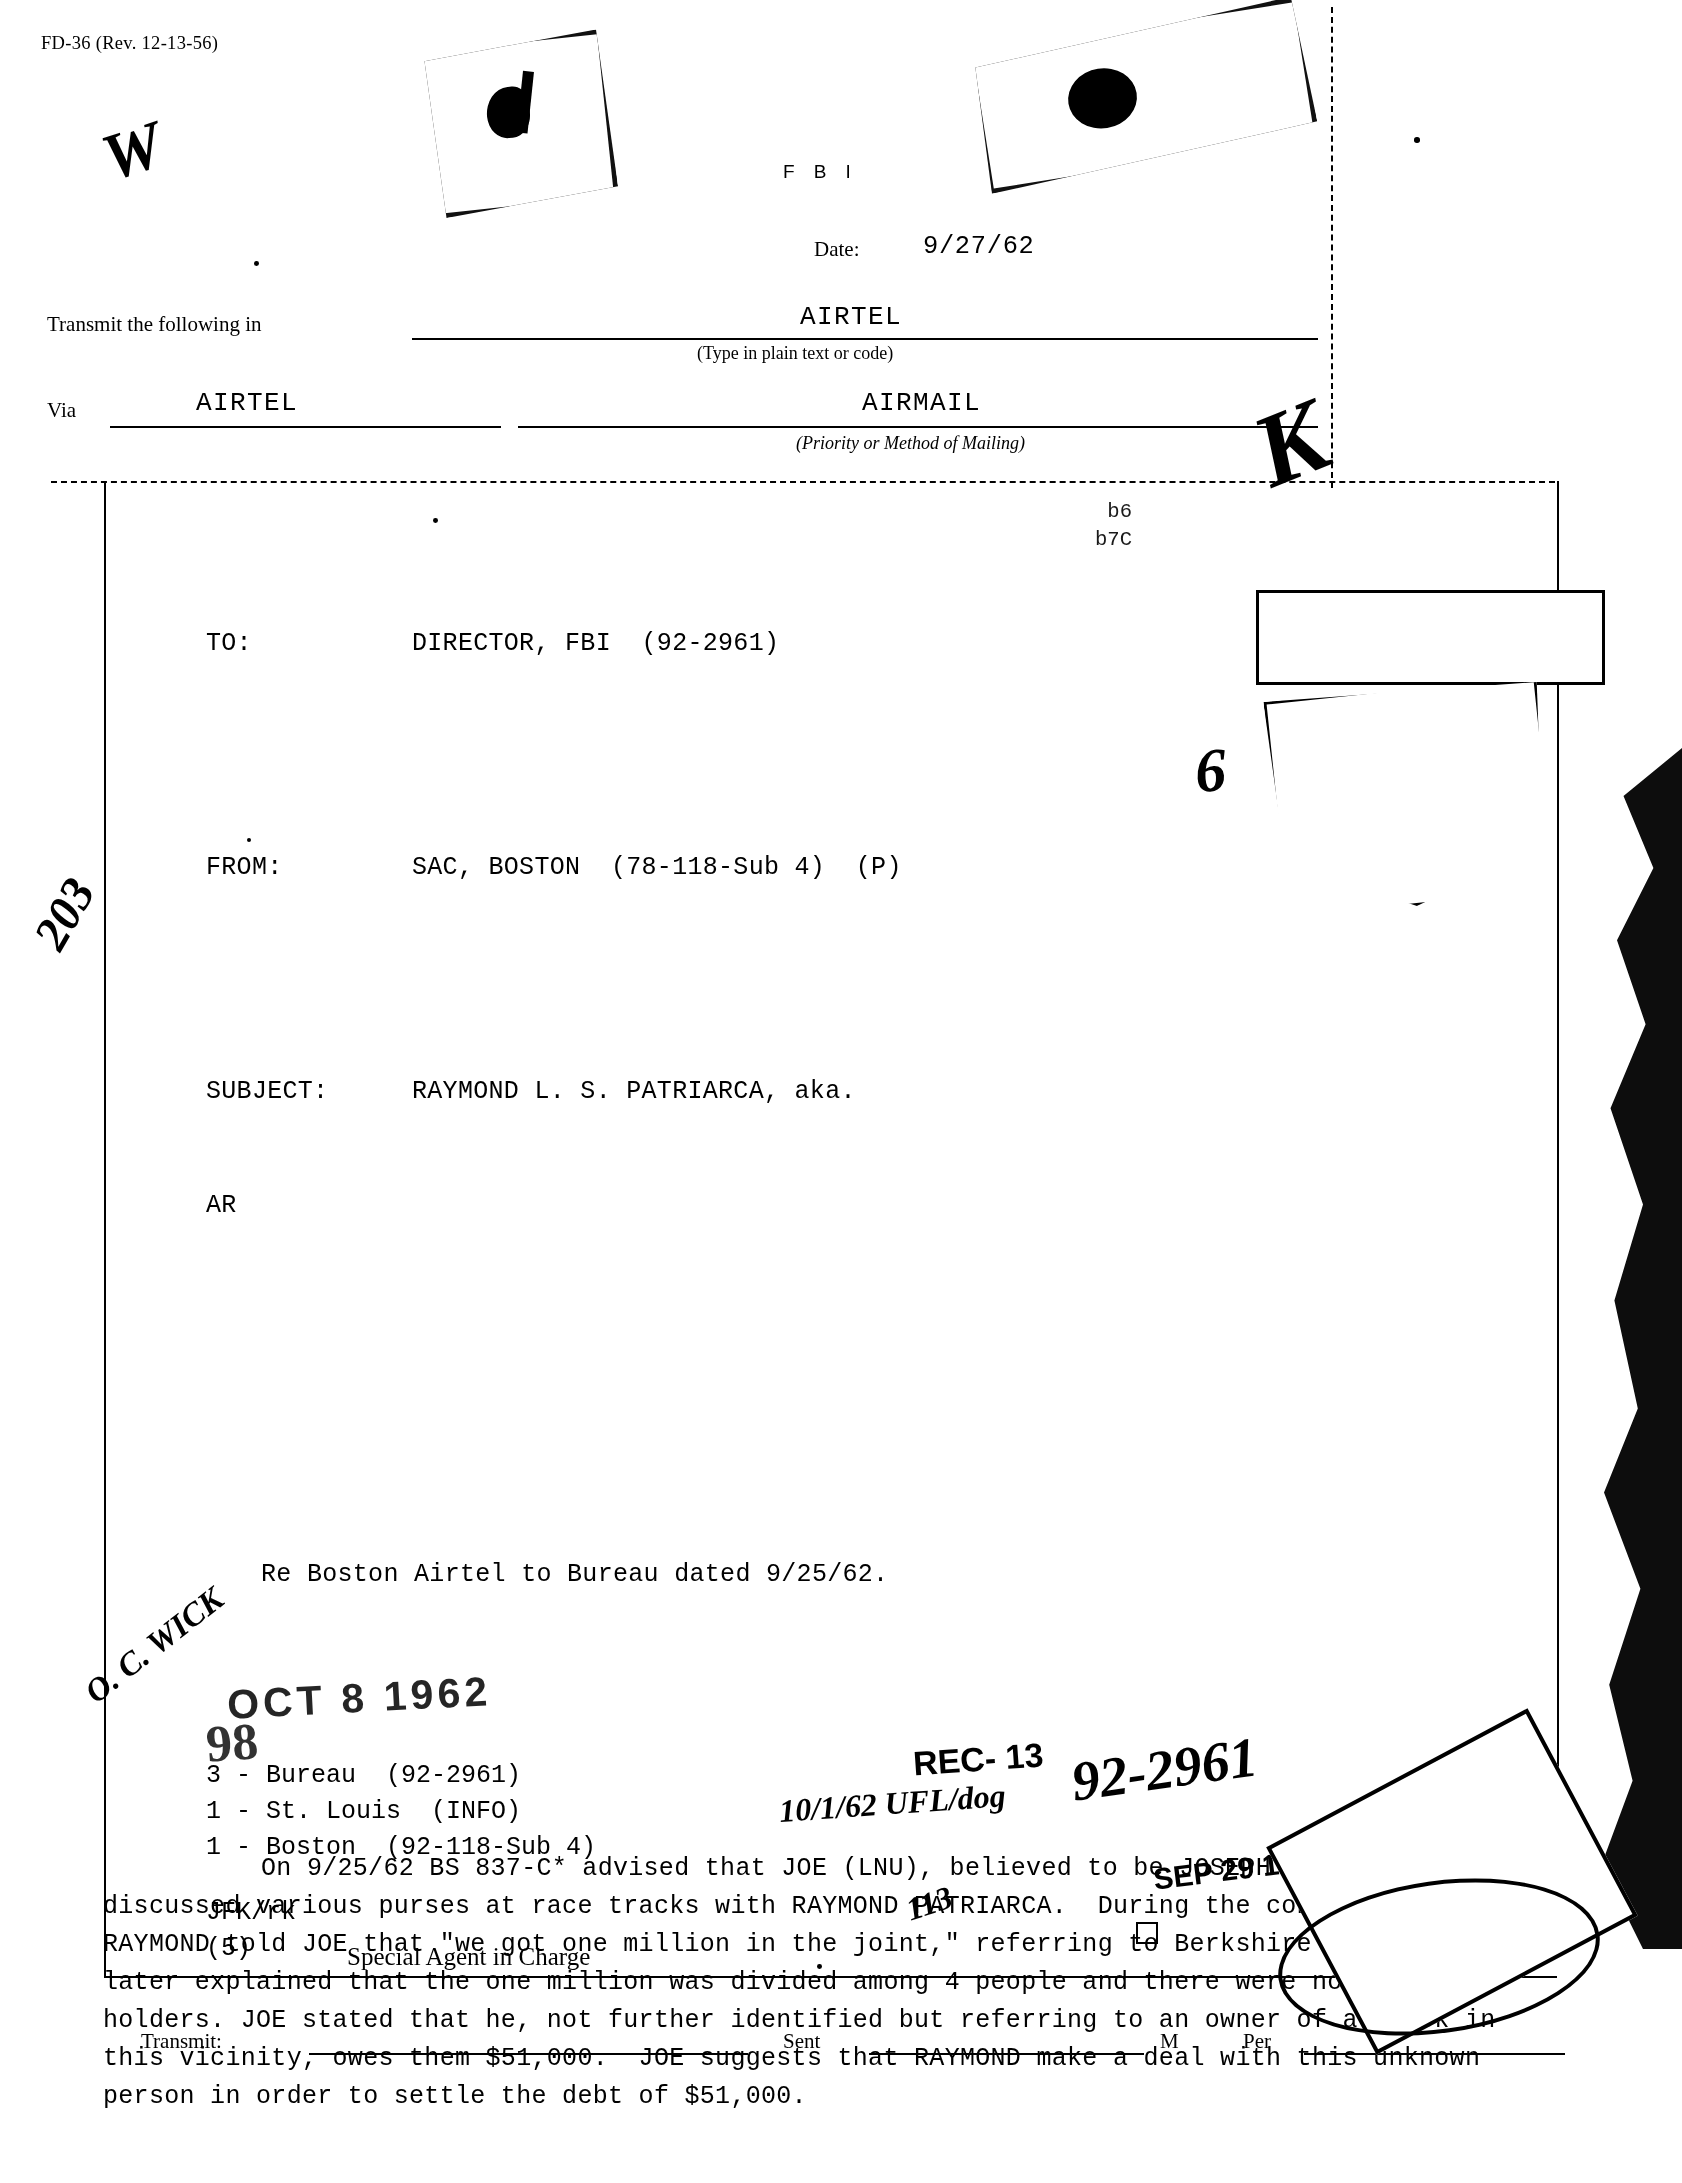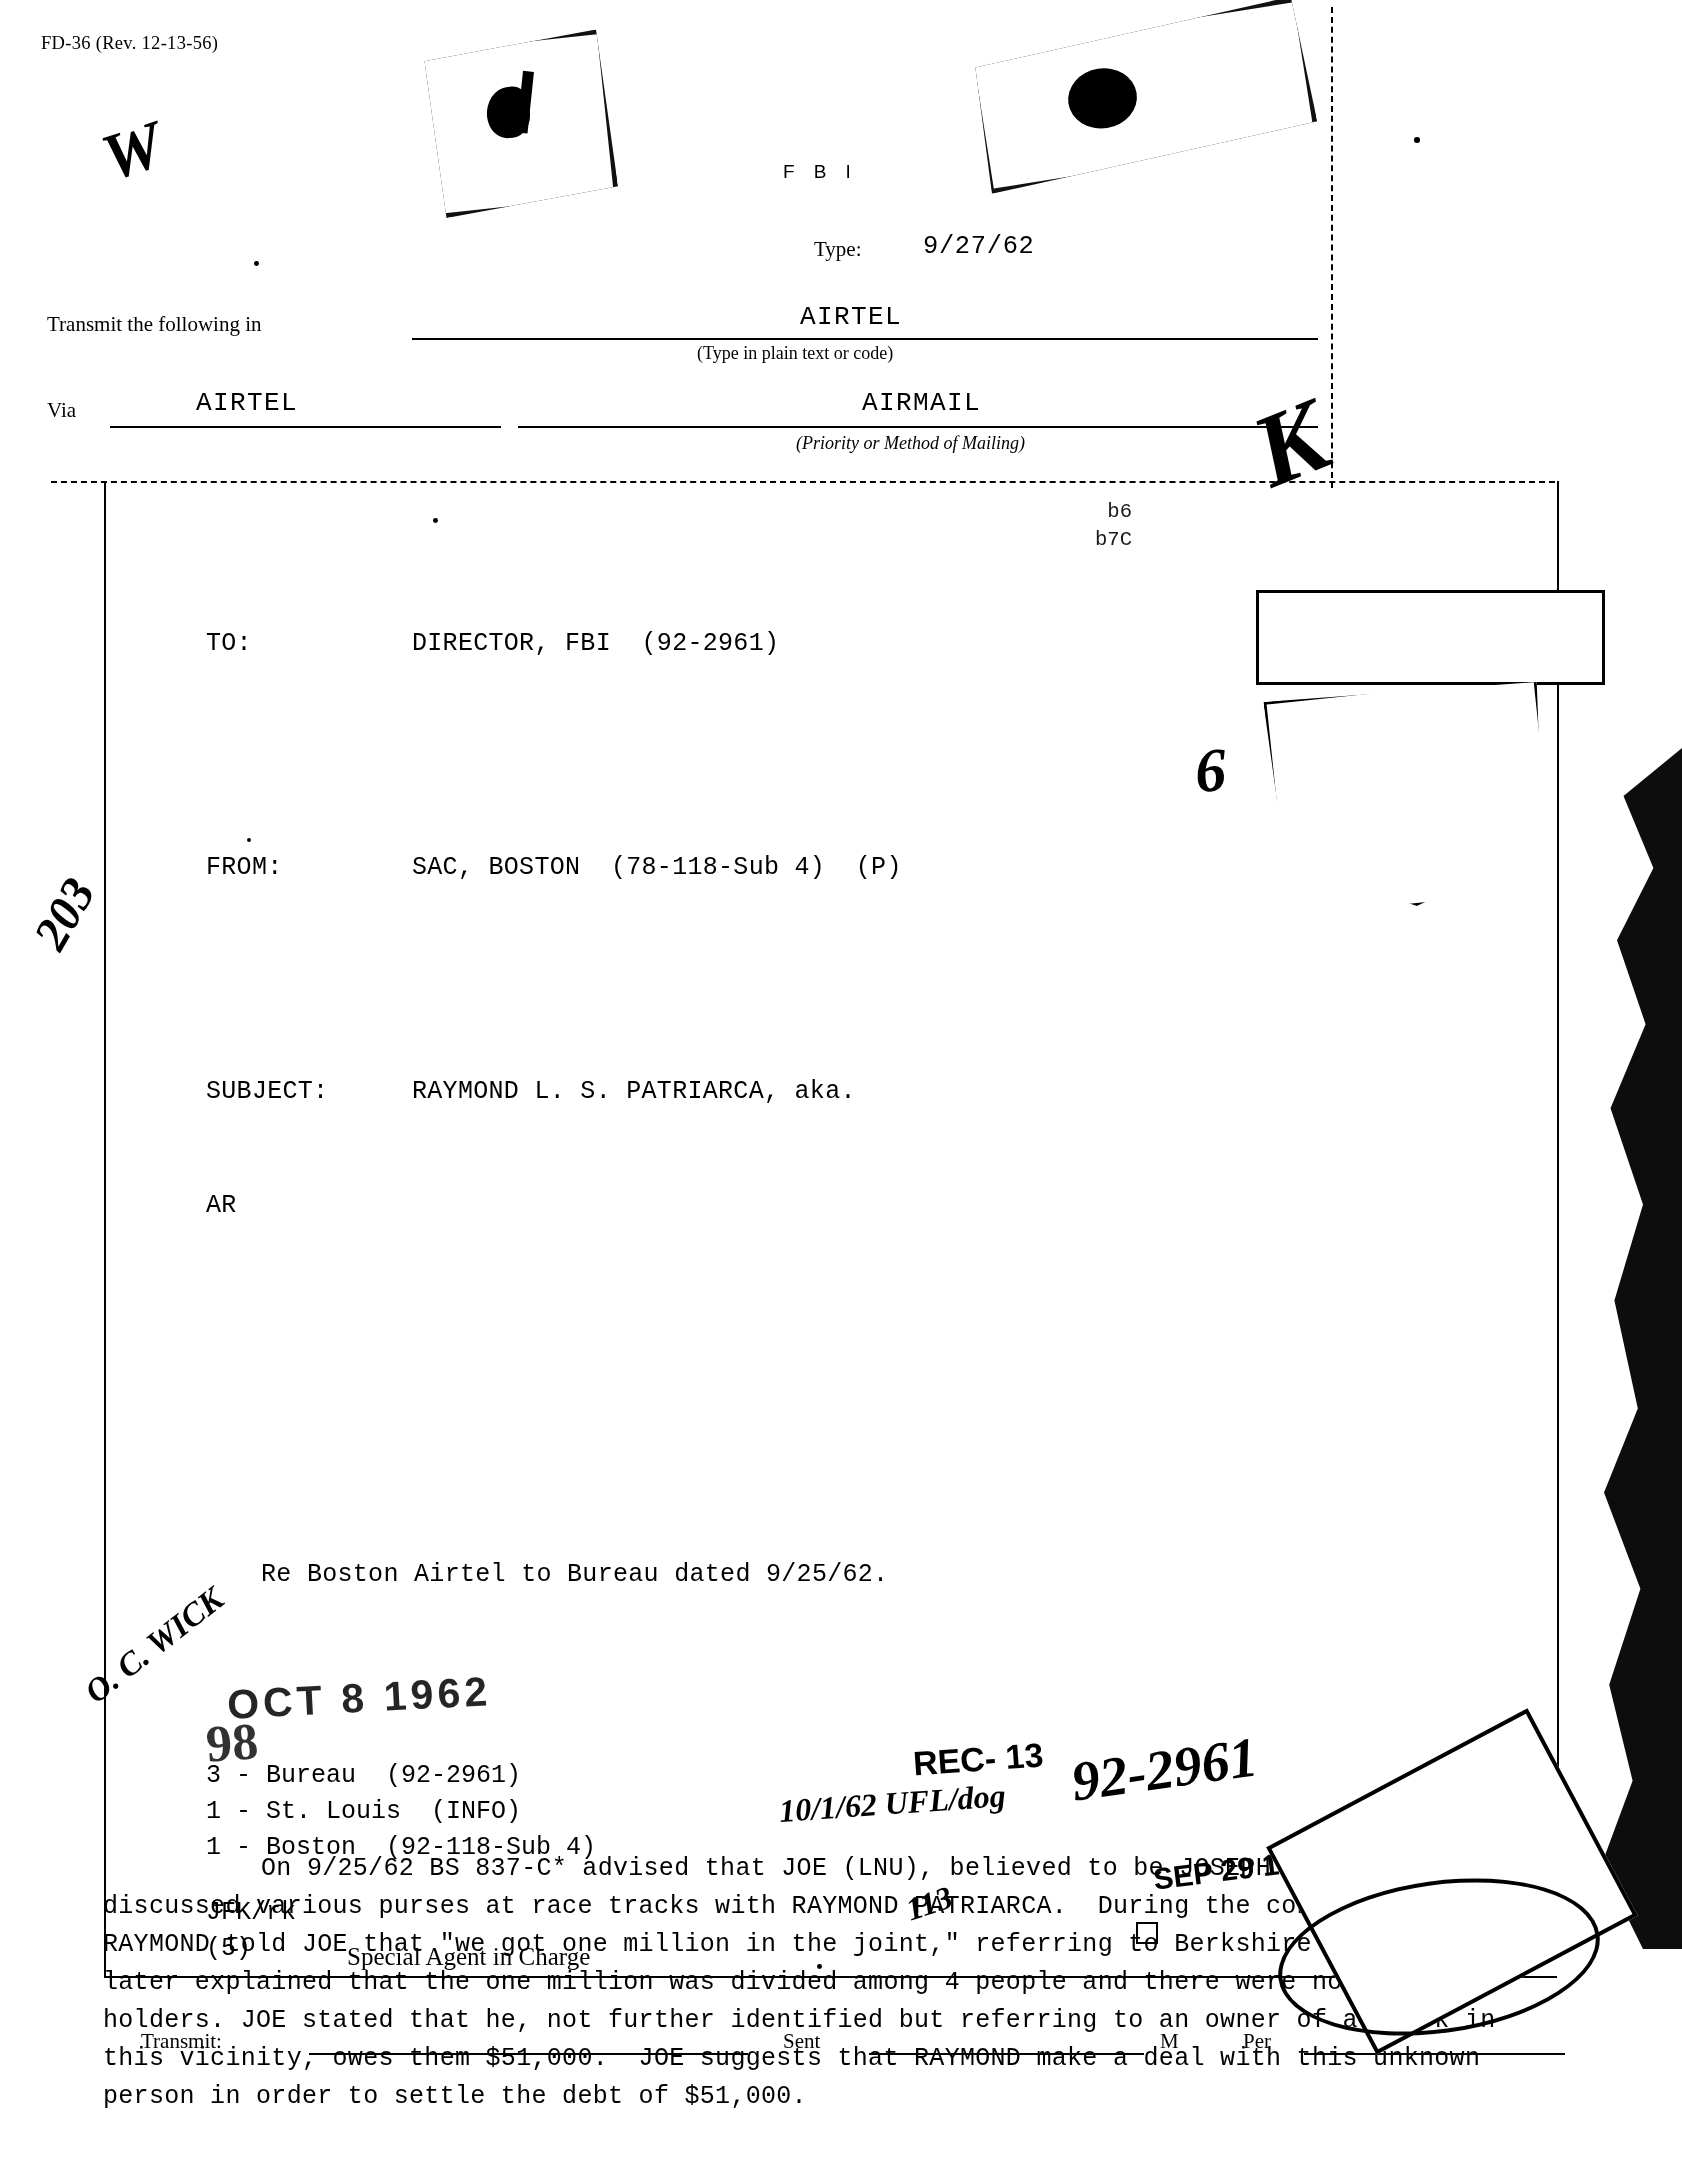--- a/index.html
+++ b/index.html
@@ -389,21 +389,21 @@
     <div class="tail"></div>
   </div>
   <div class="abs artifact smudge-2">
     <div class="inner"></div>
     <div class="blob"></div>
   </div>
   <div class="abs artifact edge-tear"></div>
 
   <div class="abs form-id">FD-36 (Rev. 12-13-56)</div>
   <div class="abs fbi-title">F B I</div>
-  <div class="abs date-label">Type:</div>
+  <div class="abs date-label">Date:</div>
   <div class="abs date-value">9/27/62</div>
 
   <div class="abs transmit-label">Transmit the following in</div>
   <div class="abs transmit-line"></div>
   <div class="abs transmit-value">AIRTEL</div>
   <div class="abs transmit-caption">(Type in plain text or code)</div>
 
   <div class="abs via-label">Via</div>
   <div class="abs via-line-1"></div>
   <div class="abs via-line-2"></div>

